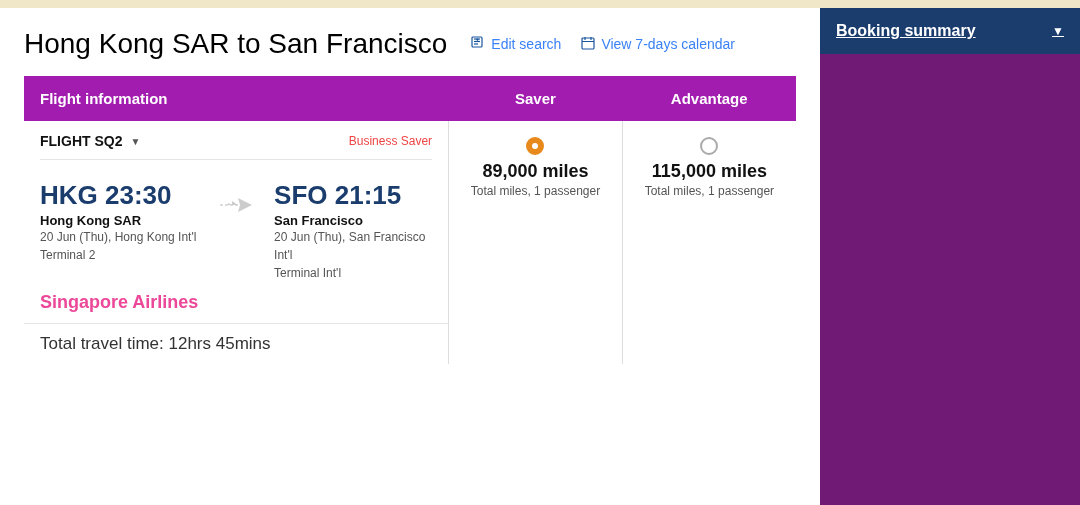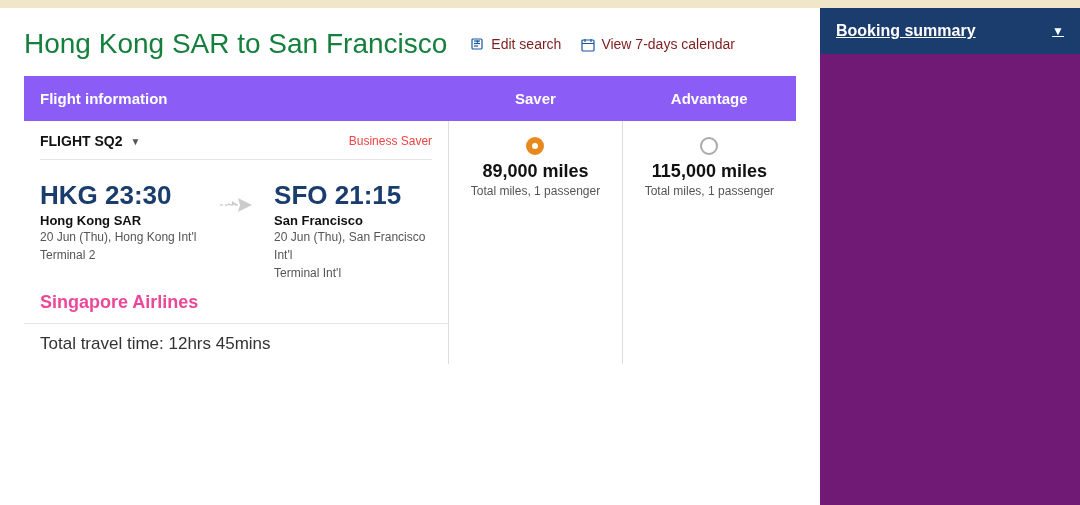--- a/index.html
+++ b/index.html
@@ -31,34 +31,34 @@
     .header-row {
       display: flex;
       align-items: center;
       gap: 24px;
       margin-bottom: 16px;
     }
 
     .page-title {
       font-size: 28px;
       font-weight: 400;
-      color: #15803d;
+      color: #000000;
     }
 
     .header-actions {
       display: flex;
       align-items: center;
       gap: 20px;
     }
 
     .action-link {
       display: flex;
-      align-items: flex-end;
+      align-items: flex-start;
       gap: 6px;
-      color: #7f1d1d;
+      color: #3b82f6;
       font-size: 14px;
       cursor: pointer;
       text-decoration: none;
     }
 
     .icon-edit {
       width: 14px;
       height: 14px;
       display: inline-block;
     }
@@ -72,21 +72,21 @@
     .disclaimer {
       font-size: 13px;
       color: #333;
       font-weight: 700;
       line-height: 1.5;
       margin-bottom: 20px;
       max-width: 820px;
     }
 
     .table-header {
-      background: #8b5cf6;
+      background: #a21caf;
       color: #fff;
     }
 
     .table-header th {
       padding: 14px 16px;
       font-weight: 600;
       font-size: 15px;
       text-align: center;
     }
 

